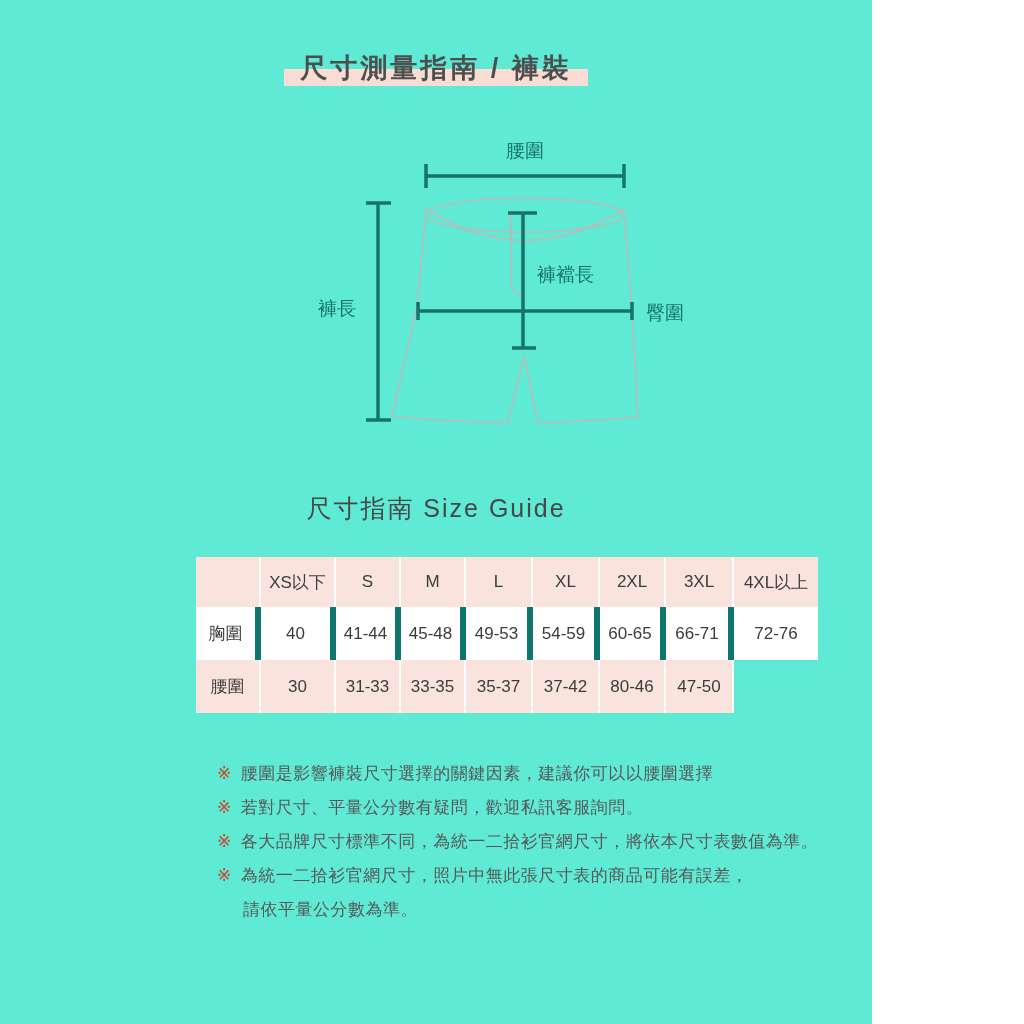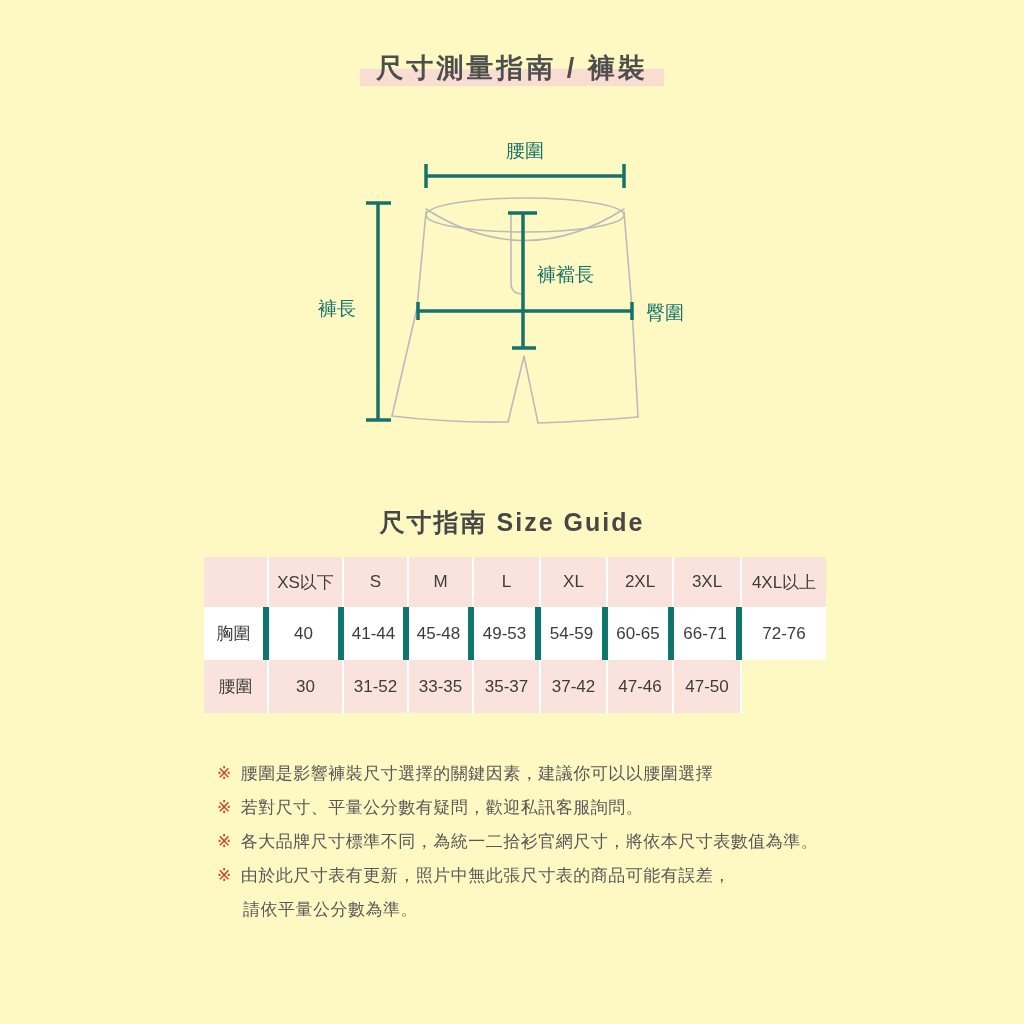--- a/index.html
+++ b/index.html
@@ -1,37 +1,37 @@
 <!DOCTYPE html>
 <html><head>
 <meta charset="utf-8">
 <style>
   html,body { margin:0; padding:0; background:#ffffff; }
   body { width:1024px; height:1024px; font-family:"Liberation Sans","DejaVu Sans",sans-serif; }
-  .canvas { position:relative; width:1024px; height:1024px; background:#fef9c3; overflow:hidden; }
+  .canvas { position:relative; width:872px; height:1024px; background:#5eead4; overflow:hidden; }
 
   
   .page-title-wrap { position:absolute; top:50px; left:0; width:100%; text-align:center; }
   .page-title {
     display:inline-block;
     font-size:27px; font-weight:600; color:#4e4e4e; letter-spacing:3px;
     padding:0 16px;
     background:linear-gradient(to bottom, transparent 54%, #f9dcd2 54%, #f9dcd2 100%);
   }
 
   
   .diagram-svg { position:absolute; left:0; top:0; width:1024px; height:470px; }
   .diagram-svg text { font-family:"Liberation Sans","DejaVu Sans",sans-serif; font-size:19px; font-weight:500; }
 
   
-  .section-title { position:absolute; top:506px; left:0; width:100%; text-align:center;
-    font-size:25px; font-weight:700; color:#474747; letter-spacing:2px; }
+  .section-title { position:absolute; top:492px; left:0; width:100%; text-align:center;
+    font-size:25px; font-weight:400; color:#474747; letter-spacing:2px; }
 
   
-  .size-table { position:absolute; left:204px; top:557px; width:622px;
+  .size-table { position:absolute; left:196px; top:557px; width:622px;
     display:grid;
     grid-template-columns:65px 75px 65px 65px 67px 67px 66px 68px 84px;
     grid-template-rows:50px 53px 53px;
     font-size:17px; color:#3c3c3c;text-align:right; }
   .cell { display:flex; align-items:center; justify-content:center; box-sizing:border-box; }
   .cell.pink { background:#fae3dc; border-right:2px solid #ffffff; }
   .cell.white { background:#ffffff; border-right:6px solid #0f766e; }
   .cell.last { border-right:none; }
 
   
@@ -117,42 +117,42 @@
     <div class="cell white">41-44</div>
     <div class="cell white">45-48</div>
     <div class="cell white">49-53</div>
     <div class="cell white">54-59</div>
     <div class="cell white">60-65</div>
     <div class="cell white">66-71</div>
     <div class="cell white last">72-76</div>
 
     <div class="cell pink">腰圍</div>
     <div class="cell pink">30</div>
-    <div class="cell pink">31-52</div>
+    <div class="cell pink">31-33</div>
     <div class="cell pink">33-35</div>
     <div class="cell pink">35-37</div>
     <div class="cell pink">37-42</div>
-    <div class="cell pink">47-46</div>
+    <div class="cell pink">80-46</div>
     <div class="cell pink">47-50</div>
   </div>
 
 
   <div class="notes">
     <div class="note-row">
       <span class="note-marker">※</span>
       <span>腰圍是影響褲裝尺寸選擇的關鍵因素，建議你可以以腰圍選擇</span>
     </div>
     <div class="note-row">
       <span class="note-marker">※</span>
       <span>若對尺寸、平量公分數有疑問，歡迎私訊客服詢問。</span>
     </div>
     <div class="note-row">
       <span class="note-marker">※</span>
       <span>各大品牌尺寸標準不同，為統一二拾衫官網尺寸，將依本尺寸表數值為準。</span>
     </div>
     <div class="note-row">
       <span class="note-marker">※</span>
-      <span>由於此尺寸表有更新，照片中無此張尺寸表的商品可能有誤差，</span>
+      <span>為統一二拾衫官網尺寸，照片中無此張尺寸表的商品可能有誤差，</span>
     </div>
     <div class="note-cont">請依平量公分數為準。</div>
   </div>
 
 </div>
 
 </body></html>

